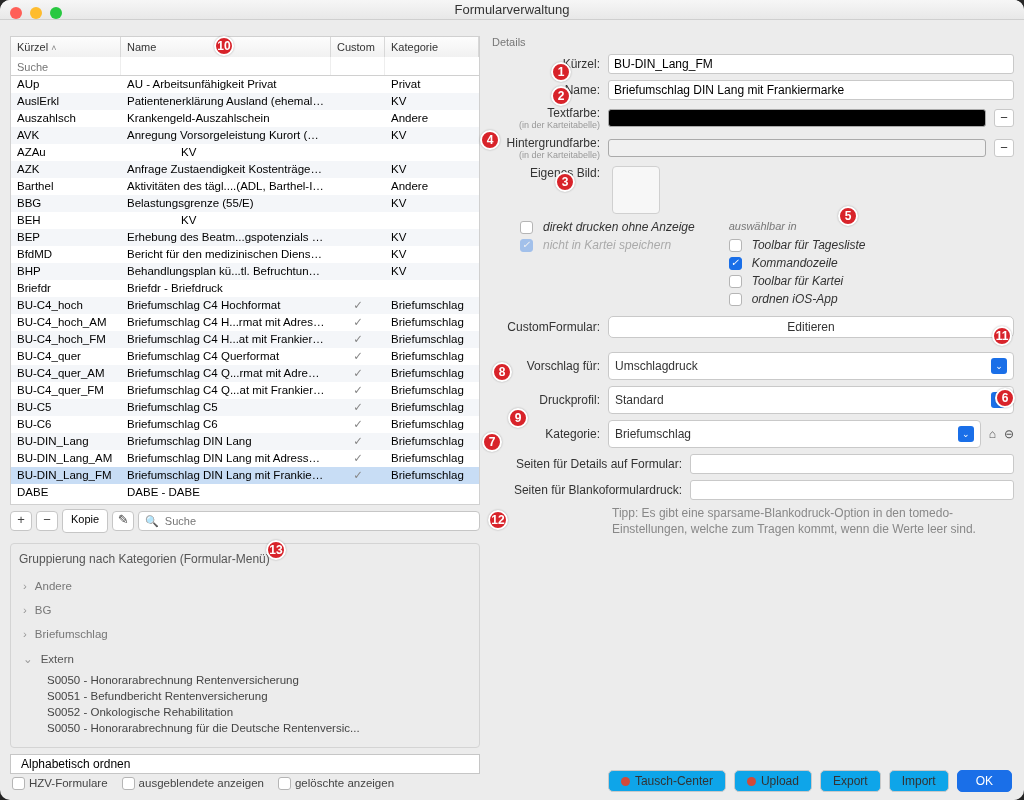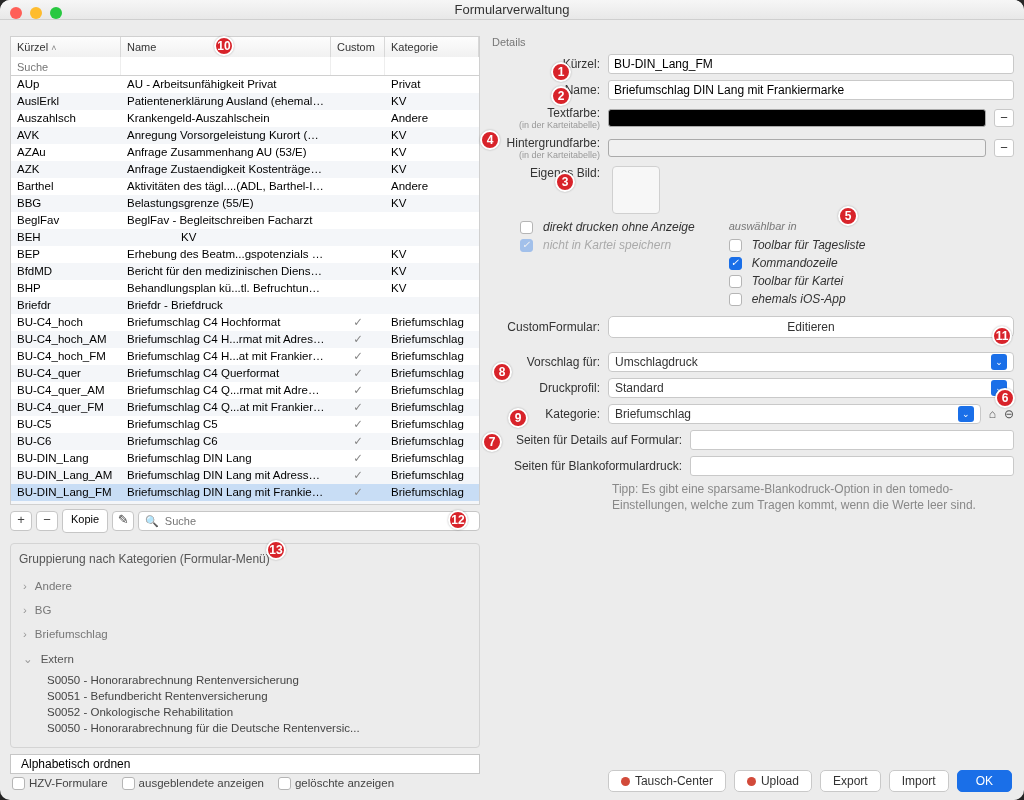--- a/index.html
+++ b/index.html
@@ -48,40 +48,40 @@
   .sub{ padding:2px 0 2px 28px; font-size:11.5px; color:#444;}
 
   .alphabtn{ margin-top:6px; display:inline-block; padding:2px 10px; border:1px solid #c6c6c6; background:#fff; border-radius:0; font-size:12px;}
 
   .bottomleft{ position:absolute; bottom:10px; left:12px; display:flex; gap:14px; font-size:11.5px; color:#444; align-items:center;}
   .cbx{ width:13px; height:13px; border:1px solid #b5b5b5; border-radius:3px; background:#fff; display:inline-block; vertical-align:middle; margin-right:4px; position:relative;}
   .cbx.ck{ background:#1a6fe8; border-color:#1a6fe8;}
   .cbx.ck::after{content:"✓"; color:#fff; font-size:10px; position:absolute; top:-1px; left:1px;}
 
   .bottomright{ position:absolute; bottom:8px; right:12px; display:flex; gap:8px; align-items:center;}
-  .btn{ background:#ffffff; border:1px solid #c9c9c9; border-radius:5px; padding:3px 12px; font-size:12px; color:#333; display:flex; align-items:center; gap:5px;}
+  .btn{ background:#0ea5e9; border:1px solid #c9c9c9; border-radius:5px; padding:3px 12px; font-size:12px; color:#333; display:flex; align-items:center; gap:5px;}
   .btn.ok{ background:#1a6fe8; border-color:#1a6fe8; color:#fff; padding:3px 18px;}
   .dotred{width:9px;height:9px;border-radius:50%;background:#d24a3a;display:inline-block;}
 
   
   .right .section-title{ font-size:11px; color:#777; margin-bottom:6px;}
   .frow{ display:flex; align-items:center; margin-bottom:6px; gap:8px;}
   .flabel{ width:108px; text-align:right; font-size:12px; color:#333;}
   .flabel .sub{ display:block; font-size:9px; color:#999; padding:0;}
   .finput{ flex:1; height:20px; border:1px solid #c9c9c9; border-radius:3px; background:#fff; font-size:12px; padding:0 5px;}
   .colorbar{ flex:1; height:18px; background:#000; border:1px solid #aaa; border-radius:3px;}
   .colorbar.light{ background:#f0f0f0;}
   .minus{ width:20px; height:18px; border:1px solid #c9c9c9; border-radius:3px; background:#fff; text-align:center; line-height:15px; font-size:13px;}
   .imgwell{ width:48px; height:48px; border:1px solid #d0d0d0; border-radius:4px; background:#f7f7f7; margin-left:4px;}
   .muted{ color:#aaa;}
   .selectable{ display:flex; gap:34px; margin:4px 0 8px 28px;font-style:italic;}
   .optcol{ display:flex; flex-direction:column; gap:4px; font-size:12px;}
   .selectable .optcol .item{display:flex; align-items:center; gap:6px;}
   .editbtn{ flex:1; height:22px; border:1px solid #c9c9c9; border-radius:5px; background:#fff; text-align:center; line-height:20px; font-size:12px;}
-  .dropdown{ flex:1; height:20px; border:1px solid #c9c9c9; border-radius:4px; background:#fff; font-size:12px; padding:0 6px; display:flex; align-items:center; justify-content:space-between;}
+  .dropdown{ flex:1; height:28px; border:1px solid #c9c9c9; border-radius:4px; background:#fff; font-size:12px; padding:0 6px; display:flex; align-items:center; justify-content:space-between;}
   .dropblue{ width:16px;height:16px;background:#1a6fe8;border-radius:3px;color:#fff;font-size:9px;display:flex;align-items:center;justify-content:center;}
   .tip{ font-size:12px; color:#888; margin-left:120px; margin-top:2px; line-height:1.3;}
 
   .badge{ position:absolute; width:20px; height:20px; border-radius:50%; background:#d8232a; color:#fff; font-size:12px; font-weight:700; display:flex; align-items:center; justify-content:center; z-index:50; border:2px solid #fff; box-shadow:0 0 2px rgba(0,0,0,.3);}
   .chev{display:inline-block;transform:rotate(0);color:#999;}
 </style>
 </head>
 <body>
 
 <div class="window">
@@ -129,47 +129,40 @@
             <div class="col-cat">Andere</div>
           </div>
           <div class="row">
             <div class="col-k">AVK</div>
             <div class="col-n">Anregung Vorsorgeleistung Kurort (25/E)</div>
             <div class="col-c chk"></div>
             <div class="col-cat">KV</div>
           </div>
           <div class="row">
             <div class="col-k">AZAu</div>
-            <div class="col-n">Anfrage Zusammenhang AU (53/E)</div>
             <div class="col-c chk"></div>
             <div class="col-cat">KV</div>
           </div>
           <div class="row">
             <div class="col-k">AZK</div>
             <div class="col-n">Anfrage Zustaendigkeit Kostenträger (51/E)</div>
             <div class="col-c chk"></div>
             <div class="col-cat">KV</div>
           </div>
           <div class="row">
             <div class="col-k">Barthel</div>
             <div class="col-n">Aktivitäten des tägl....(ADL, Barthel-Index)</div>
             <div class="col-c chk"></div>
             <div class="col-cat">Andere</div>
           </div>
           <div class="row">
             <div class="col-k">BBG</div>
             <div class="col-n">Belastungsgrenze (55/E)</div>
             <div class="col-c chk"></div>
             <div class="col-cat">KV</div>
-          </div>
-          <div class="row">
-            <div class="col-k">BeglFav</div>
-            <div class="col-n">BeglFav - Begleitschreiben Facharzt</div>
-            <div class="col-c chk"></div>
-            <div class="col-cat"></div>
           </div>
           <div class="row">
             <div class="col-k">BEH</div>
             <div class="col-c chk"></div>
             <div class="col-cat">KV</div>
           </div>
           <div class="row">
             <div class="col-k">BEP</div>
             <div class="col-n">Erhebung des Beatm...gspotenzials (62A/E)</div>
             <div class="col-c chk"></div>
@@ -350,21 +343,21 @@
           <div class="item">
               <span class="cbx ck"></span>
               <span>Kommandozeile</span>
             </div>
           <div class="item">
               <span class="cbx"></span>
               <span>Toolbar für Kartei</span>
             </div>
           <div class="item">
               <span class="cbx"></span>
-              <span>ehemals iOS-App</span>
+              <span>ordnen iOS-App</span>
             </div>
         </div>
       </div>
 
       <div class="frow" style="margin-top:10px;">
         <div class="flabel">CustomFormular:</div>
         <div class="editbtn">Editieren</div>
       </div>
 
       <div class="frow" style="margin-top:14px;">
@@ -426,15 +419,15 @@
   <div class="badge" style="top:86px; left:551px;">2</div>
   <div class="badge" style="top:172px; left:555px;">3</div>
   <div class="badge" style="top:130px; left:480px;">4</div>
   <div class="badge" style="top:206px; left:838px;">5</div>
   <div class="badge" style="top:388px; left:995px;">6</div>
   <div class="badge" style="top:432px; left:482px;">7</div>
   <div class="badge" style="top:362px; left:492px;">8</div>
   <div class="badge" style="top:408px; left:508px;">9</div>
   <div class="badge" style="top:36px; left:214px;">10</div>
   <div class="badge" style="top:326px; left:992px;">11</div>
-  <div class="badge" style="top:510px; left:448px;">12</div>
+  <div class="badge" style="top:510px; left:488px;">12</div>
   <div class="badge" style="top:540px; left:266px;">13</div>
 </div>
 
 </body></html>

